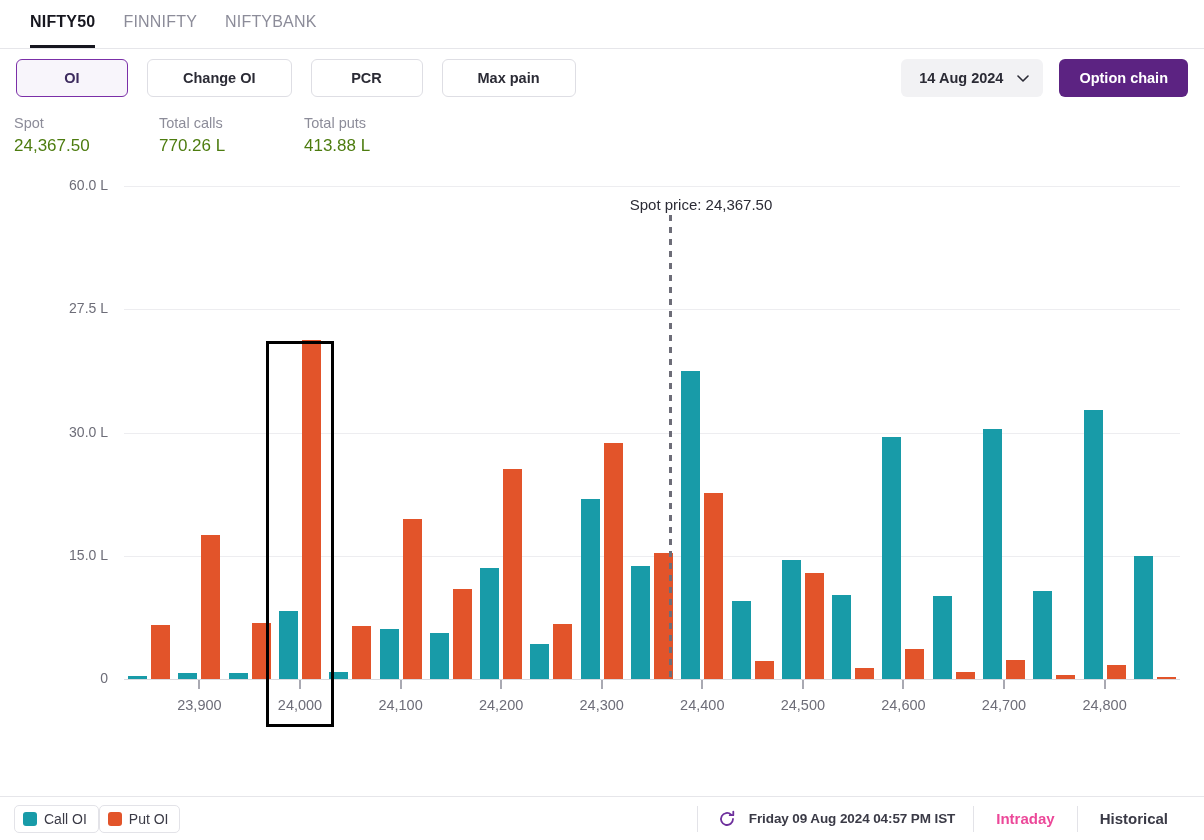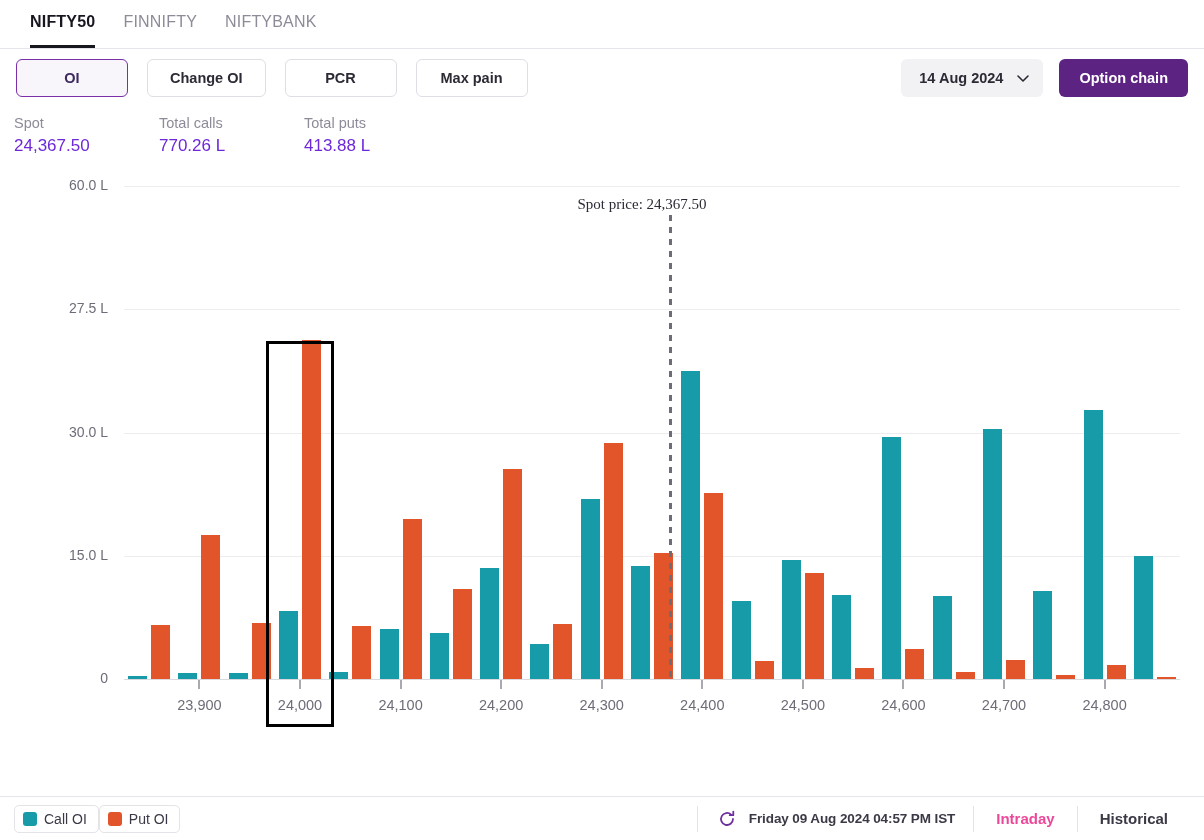--- a/index.html
+++ b/index.html
@@ -29,21 +29,21 @@
     content: ""; position: absolute; left: 14px; right: 14px; bottom: 0;
     height: 3px; background: #17171f;
   }
 
   
   .filters {
     position: absolute; left: 16px; top: 59px;
     display: flex; gap: 19px; align-items: center;
   }
   .fbtn {
-    height: 38px; min-width: 112px; padding: 0 22px;
+    height: 38px; min-width: 112px; padding: 0 35px;
     border: 1px solid #dedee4; border-radius: 6px;
     background: #ffffff; color: #2b2b35;
     font-size: 14.5px; font-weight: bold;
     font-family: "Liberation Sans", sans-serif;
     display: flex; align-items: center; justify-content: center;
     cursor: pointer;
   }
   .fbtn.sel { border-color: #7b2fa8; background: #f8f5fb; color: #3d2b5e; }
 
   
@@ -61,21 +61,21 @@
     background: #5c2382; color: #ffffff;
     font-size: 14.5px; font-weight: bold;
     display: flex; align-items: center; justify-content: center; cursor: pointer;
     border: none; font-family: "Liberation Sans", sans-serif;
   }
 
   
   .stats { position: absolute; left: 14px; top: 113px; display: flex; }
   .stat { margin-right: 0; }
   .stat .k { font-size: 14.5px; color: #8c8c99; line-height: 1.45; }
-  .stat .v { font-size: 17px; color: #6d28d9; line-height: 1.45; }
+  .stat .v { font-size: 17px; color: #4d7c0f; line-height: 1.45; }
 
   
   .chartwrap { position: absolute; left: 0; top: 186px; width: 1204px; height: 560px; }
   .ytick { position: absolute; font-size: 14px; color: #6d6d78; text-align: right; }
   .gridline { position: absolute; left: 124px; right: 24px; height: 1px; background: #ededf0; }
   .axisline { position: absolute; left: 124px; right: 24px; height: 1px; background: #dadade; }
 
   .plot { position: absolute; left: 124px; top: 0; width: 1056px; height: 493px; }
   .bar { position: absolute; bottom: 0; }
   .bar.call { background: #189BA8; }
@@ -237,21 +237,21 @@
         <div class="xlabel" style="left: 802.857px; top: 511px;">24,500</div>
         <div class="xtick" style="left: 902.429px; top: 494px;"></div>
         <div class="xlabel" style="left: 903.429px; top: 511px;">24,600</div>
         <div class="xtick" style="left: 1003px; top: 494px;"></div>
         <div class="xlabel" style="left: 1004px; top: 511px;">24,700</div>
         <div class="xtick" style="left: 1103.57px; top: 494px;"></div>
         <div class="xlabel" style="left: 1104.57px; top: 511px;">24,800</div>
       </div>
     <div id="overlays">
         <div class="spotline" style="left: 668.6px; top: 29px; height: 464px;"></div>
-        <div class="spotlabel" style="left: 642px; top: 10px; font-family: Liberation Serif, serif;">Spot price: 24,367.50</div>
+        <div class="spotlabel" style="left: 701px; top: 10px;">Spot price: 24,367.50</div>
         <div class="hlbox" style="left: 266px; width: 68px; top: 155px; height: 386px;"></div>
       </div>
   </div>
 
   <div class="footer">
     <div class="legend" id="legend">
         <div class="lgitem">
           <span class="swatch sw-call"></span>
           <span>Call OI</span>
         </div>

